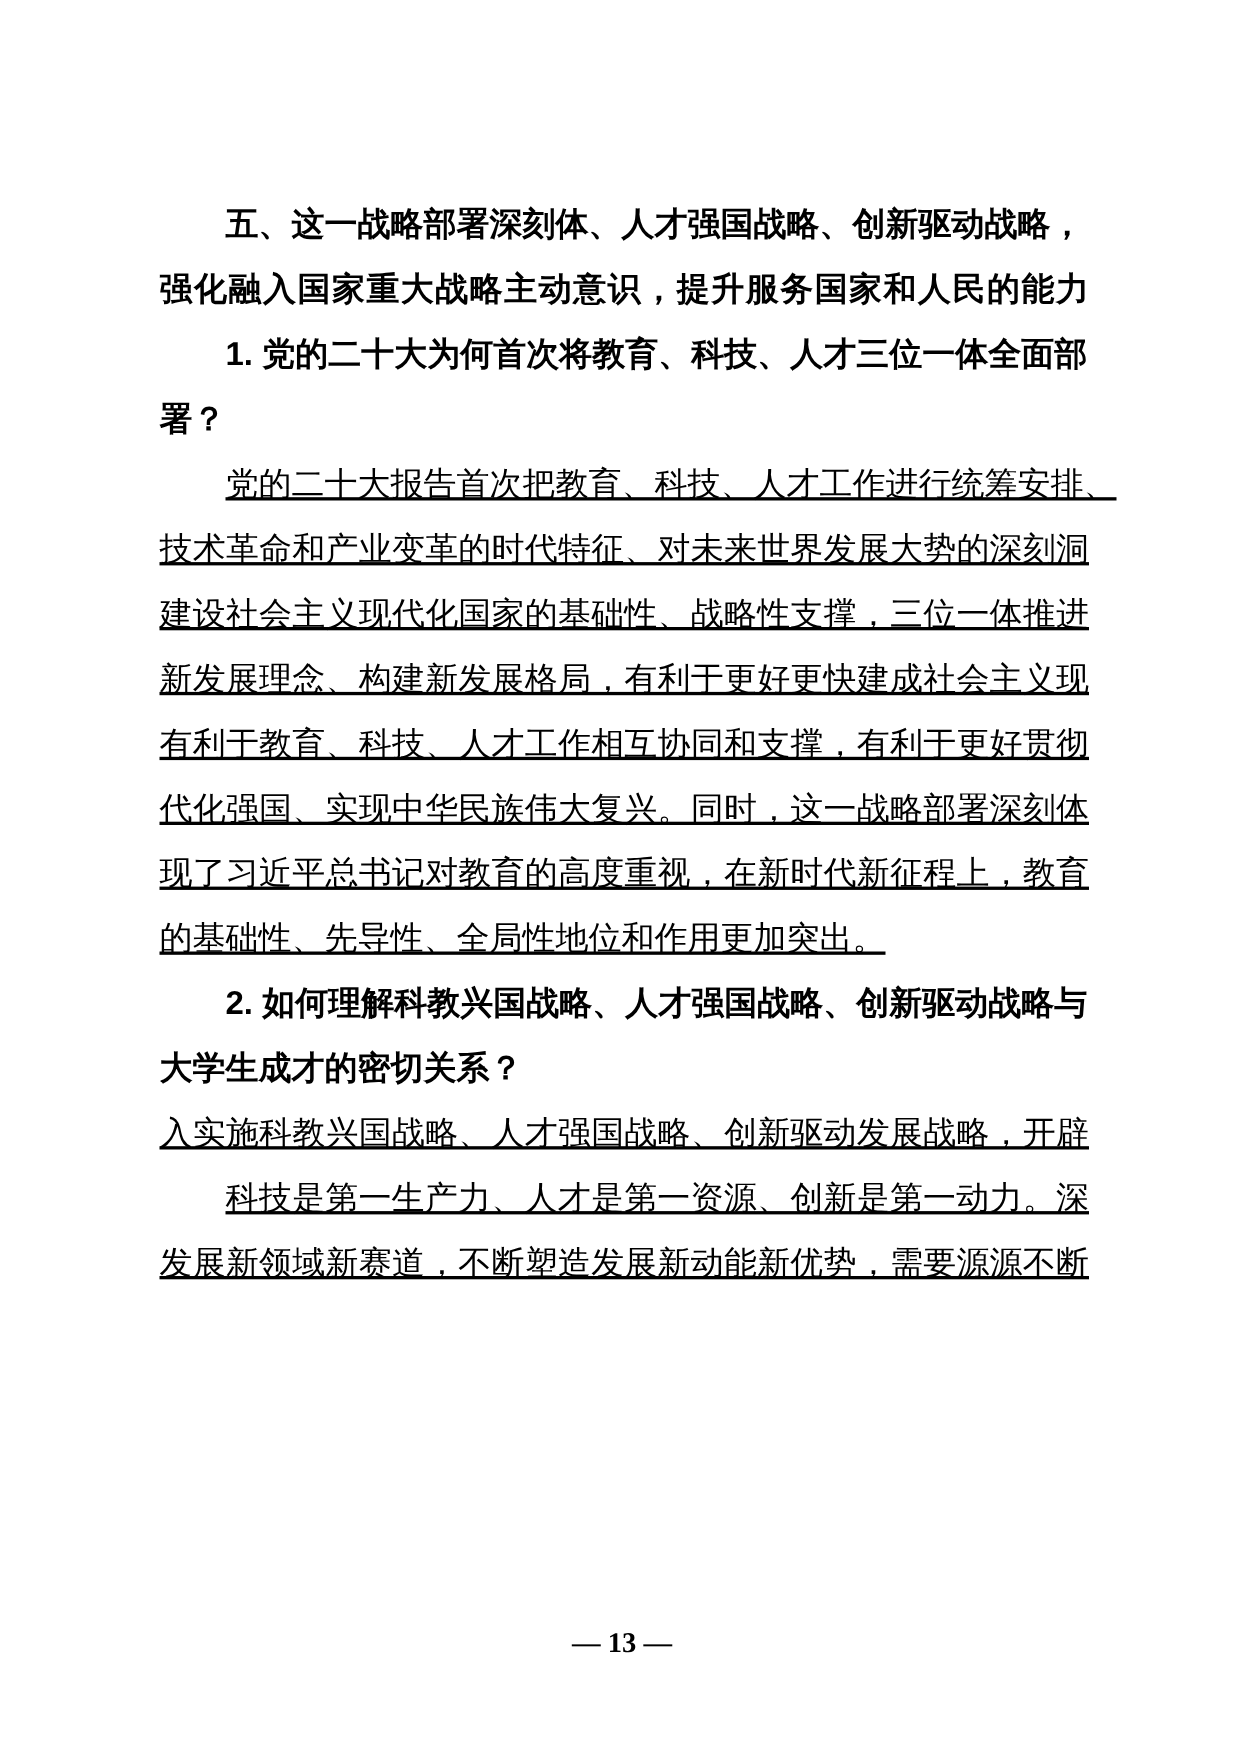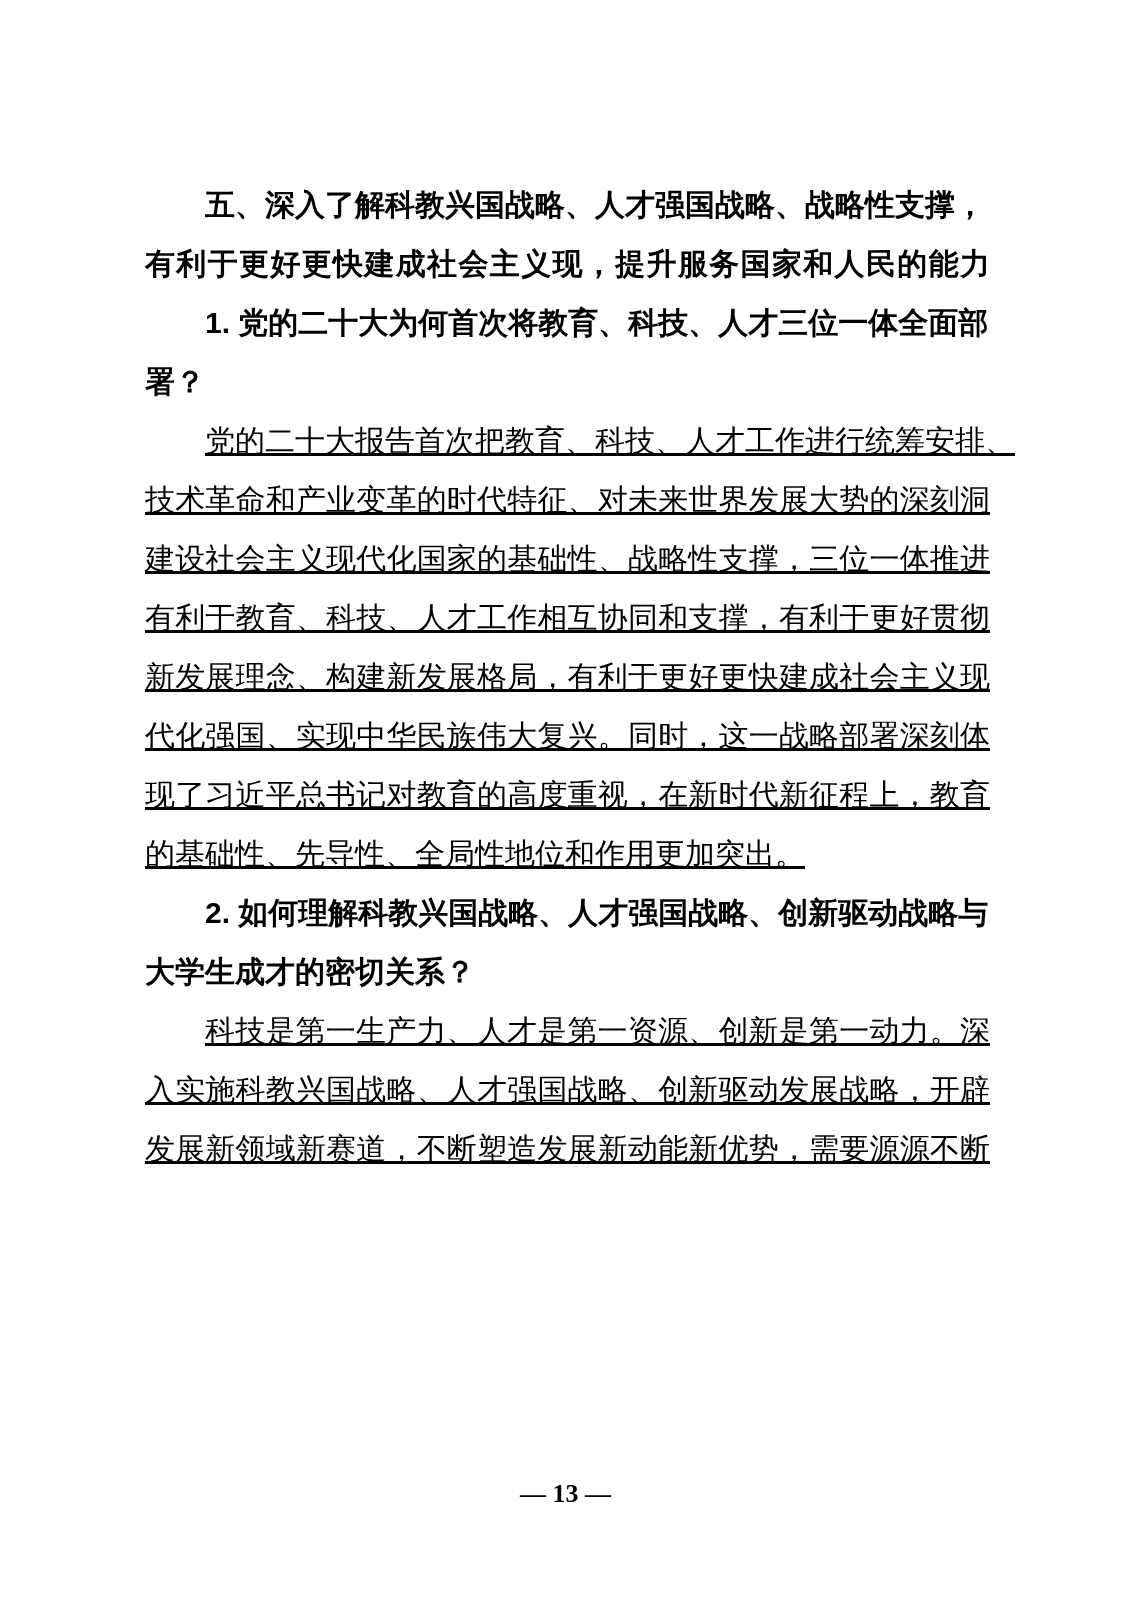--- a/index.html
+++ b/index.html
@@ -59,33 +59,33 @@
     font-weight: 700;
     font-size: 26px;
     color: #000000;
   }
 </style>
 </head>
 <body>
 
 <div class="page">
   <div class="content">
-    <div class="line heading-line indent">五、深入了解科教兴国战略、人才强国战略、战略性支撑，</div>
-    <div class="line heading-line fill">有利于更好更快建成社会主义现，提升服务国家和人民的能力</div>
+    <div class="line heading-line indent">五、这一战略部署深刻体、人才强国战略、创新驱动战略，</div>
+    <div class="line heading-line fill">强化融入国家重大战略主动意识，提升服务国家和人民的能力</div>
     <div class="line heading-line indent">1. 党的二十大为何首次将教育、科技、人才三位一体全面部</div>
     <div class="line heading-line">署？</div>
     <div class="line body-line indent">党的二十大报告首次把教育、科技、人才工作进行统筹安排、</div>
     <div class="line body-line fill">技术革命和产业变革的时代特征、对未来世界发展大势的深刻洞</div>
     <div class="line body-line fill">建设社会主义现代化国家的基础性、战略性支撑，三位一体推进</div>
+    <div class="line body-line fill">新发展理念、构建新发展格局，有利于更好更快建成社会主义现</div>
     <div class="line body-line fill">有利于教育、科技、人才工作相互协同和支撑，有利于更好贯彻</div>
-    <div class="line body-line fill">新发展理念、构建新发展格局，有利于更好更快建成社会主义现</div>
     <div class="line body-line fill">代化强国、实现中华民族伟大复兴。同时，这一战略部署深刻体</div>
     <div class="line body-line fill">现了习近平总书记对教育的高度重视，在新时代新征程上，教育</div>
     <div class="line body-line">的基础性、先导性、全局性地位和作用更加突出。</div>
     <div class="line heading-line indent">2. 如何理解科教兴国战略、人才强国战略、创新驱动战略与</div>
     <div class="line heading-line">大学生成才的密切关系？</div>
+    <div class="line body-line fill">入实施科教兴国战略、人才强国战略、创新驱动发展战略，开辟</div>
     <div class="line body-line indent fill">科技是第一生产力、人才是第一资源、创新是第一动力。深</div>
-    <div class="line body-line fill">入实施科教兴国战略、人才强国战略、创新驱动发展战略，开辟</div>
     <div class="line body-line fill">发展新领域新赛道，不断塑造发展新动能新优势，需要源源不断</div>
   </div>
 
   <div class="footer">— 13 —</div>
 </div>
 
 </body></html>

